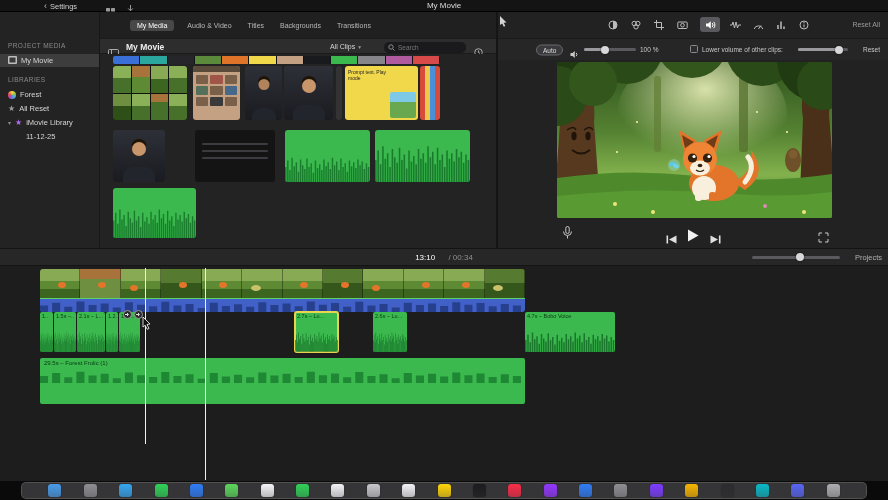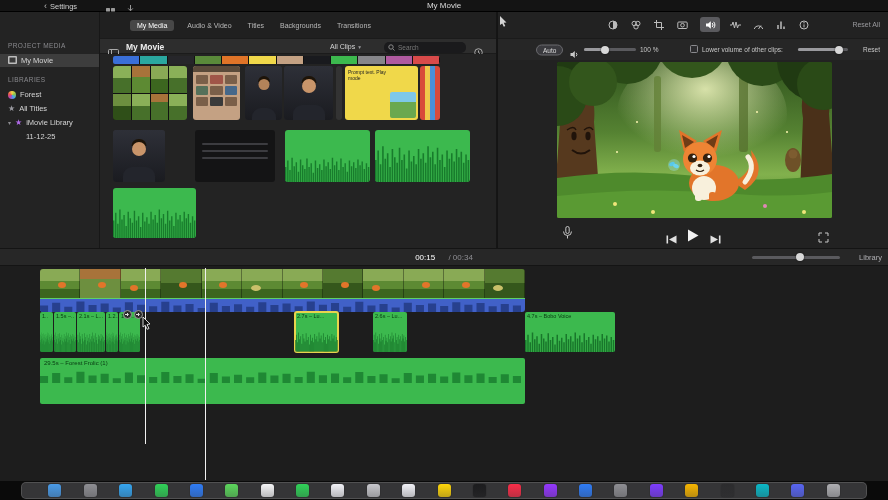--- a/index.html
+++ b/index.html
@@ -175,21 +175,21 @@
           </svg></span>
       <span>My Movie</span>
     </div>
     <div class="side-h" style="top:64px">LIBRARIES</div>
     <div class="side-item" style="top:76px">
       <span class="pinwheel"></span>
       <span>Forest</span>
     </div>
     <div class="side-item" style="top:90px">
       <span class="star">★</span>
-      <span>All Titles</span>
+      <span>All Reset</span>
     </div>
     <div class="side-item" style="top:104px">
       <span class="s-chev">▾</span>
       <span class="star purple">★</span>
       <span>iMovie Library</span>
     </div>
     <div class="side-item indent" style="top:118px">
       <span>11-12-25</span>
     </div>
   </div>
@@ -489,27 +489,27 @@
             <rect x="8.9" y="0.5" width="1.6" height="8" fill="#e0e0e0"></rect>
           </svg></span>
       <span class="tbtn" style="left:320px;top:7px"><svg width="11" height="11" viewBox="0 0 11 11">
             <path d="M1 4V1h3M7 1h3v3M10 7v3H7M4 10H1V7" fill="none" stroke="#c8c8c8"></path>
           </svg></span>
     </div>
   </div>
 
   <div class="tbar abs" style="left:0;top:248px;width:888px;height:18px">
     <div class="tc">
-      <span class="cur">00:15</span>
+      <span class="cur">13:10</span>
       <span class="tot">/ 00:34</span>
     </div>
     <div class="slider" style="right:48px;width:88px">
       <div class="knob" style="left:55%"></div>
     </div>
-    <span class="settings">Library</span>
+    <span class="settings">Projects</span>
   </div>
 
   <div class="timeline abs" style="left:0;top:266px;width:888px;height:216px">
     <div class="filmstrip abs" style="left:40px;top:3px;width:485px;height:29px">
         <div class="frame"></div>
         <div class="frame"></div>
         <div class="frame"></div>
         <div class="frame"></div>
         <div class="frame"></div>
         <div class="frame"></div>

